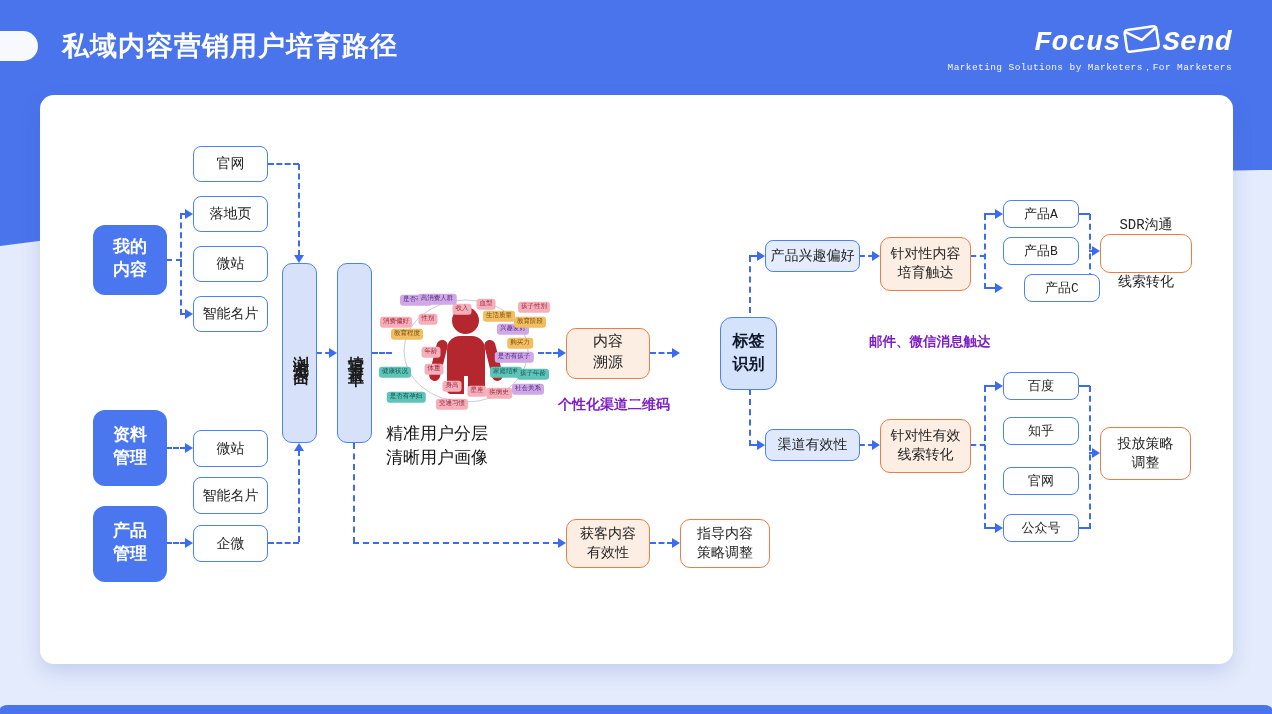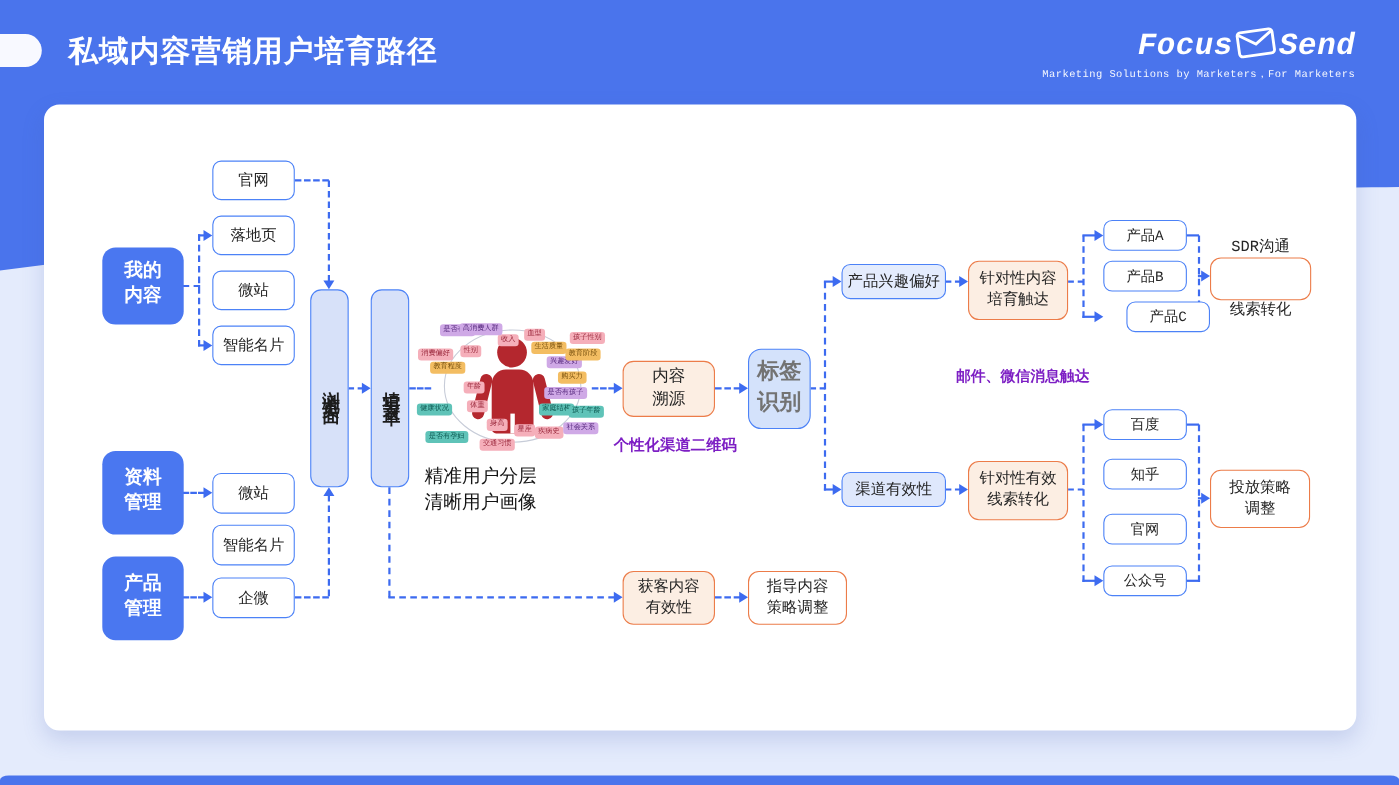--- a/index.html
+++ b/index.html
@@ -23,21 +23,21 @@
   
   .node{position:absolute;box-sizing:border-box;display:flex;flex-direction:column;align-items:center;justify-content:center;text-align:center;}
   .bluebox{background:#4a77f0;color:#fff;font-size:17px;font-weight:bold;border-radius:12px;line-height:1.35;}
   .wbox{background:#fff;border:1.5px solid #4c82f7;border-radius:8px;font-size:14px;color:#262626;}
   .wbox2{background:#fff;border:1.5px solid #4c82f7;border-radius:8px;font-size:13px;color:#262626;}
   .vbox{background:#d7e1f9;border:1.5px solid #4c82f7;border-radius:10px;}
   .vbox span{writing-mode:vertical-rl;text-orientation:upright;font-size:16px;font-weight:bold;color:#1c1c1c;letter-spacing:5px;}
   .peach{background:#fceee3;border:1.5px solid #ec7c49;border-radius:10px;font-size:15px;color:#262626;line-height:1.35;}
   .peach-sm{font-size:14px;}
   .worange{background:#fff;border:1.5px solid #ec7c49;border-radius:10px;font-size:14px;color:#262626;line-height:1.35;}
-  .tagbox{background:#d4e2fb;border:1.5px solid #4c82f7;border-radius:12px;font-size:20px;font-weight:bold;color:#737373;line-height:1.4;}
+  .tagbox{background:#d4e2fb;border:1.5px solid #4c82f7;border-radius:12px;font-size:16px;font-weight:bold;color:#0f172a;line-height:1.4;margin-left:40px;}
   .bluelite{background:#e4ecfd;border:1.5px solid #4c82f7;border-radius:8px;font-size:14px;color:#262626;}
 
   
   .c-h{position:absolute;height:0;border-top:2px dashed #3d6bf0;}
   .c-v{position:absolute;width:0;border-left:2px dashed #3d6bf0;}
   .ar{position:absolute;width:0;height:0;border-top:5px solid transparent;border-bottom:5px solid transparent;border-left:8px solid #3d6bf0;}
   .au{position:absolute;width:0;height:0;border-left:5px solid transparent;border-right:5px solid transparent;border-bottom:8px solid #3d6bf0;}
   .ad{position:absolute;width:0;height:0;border-left:5px solid transparent;border-right:5px solid transparent;border-top:8px solid #3d6bf0;}
 
   

